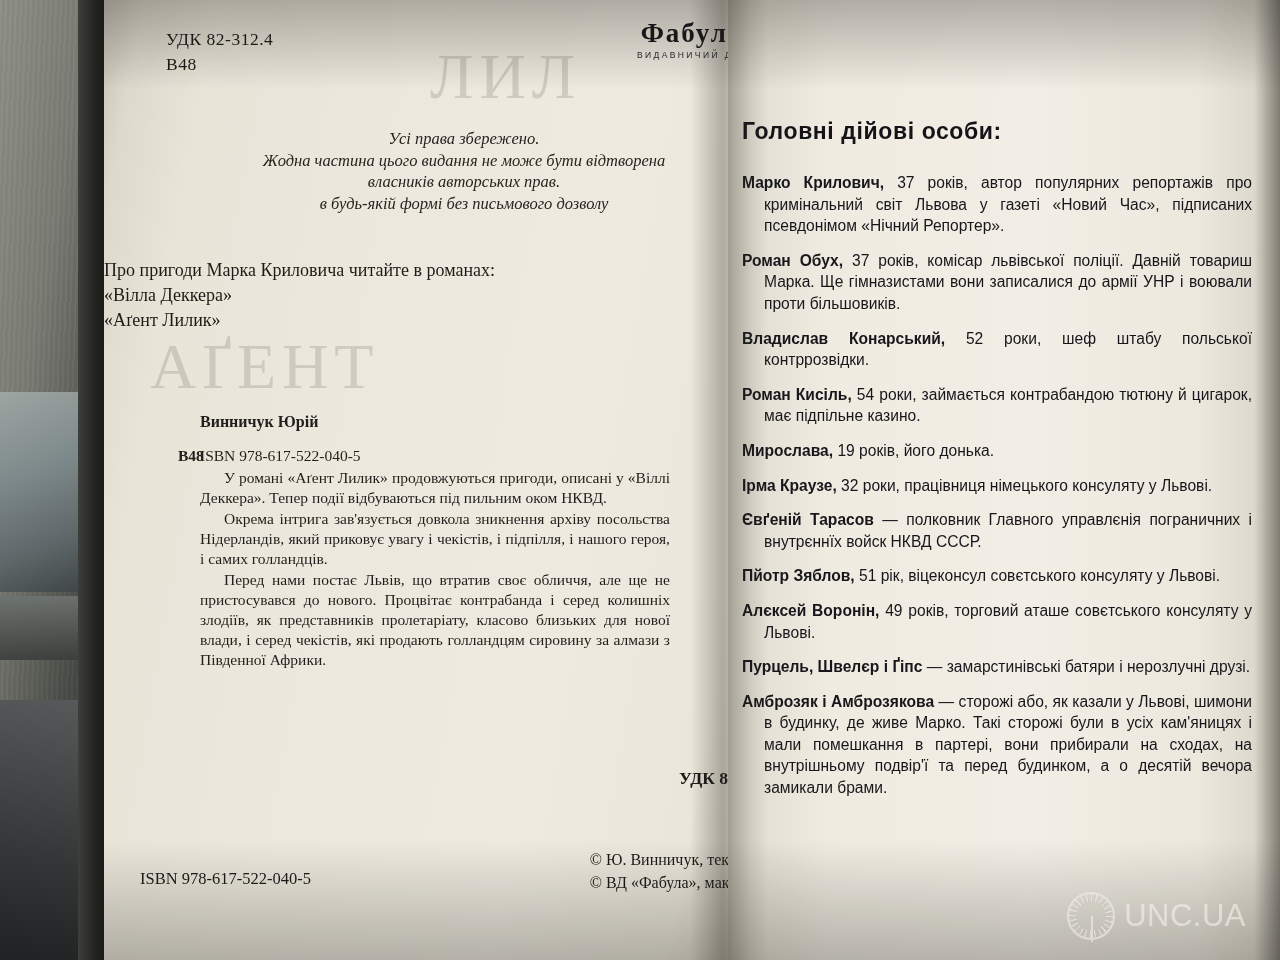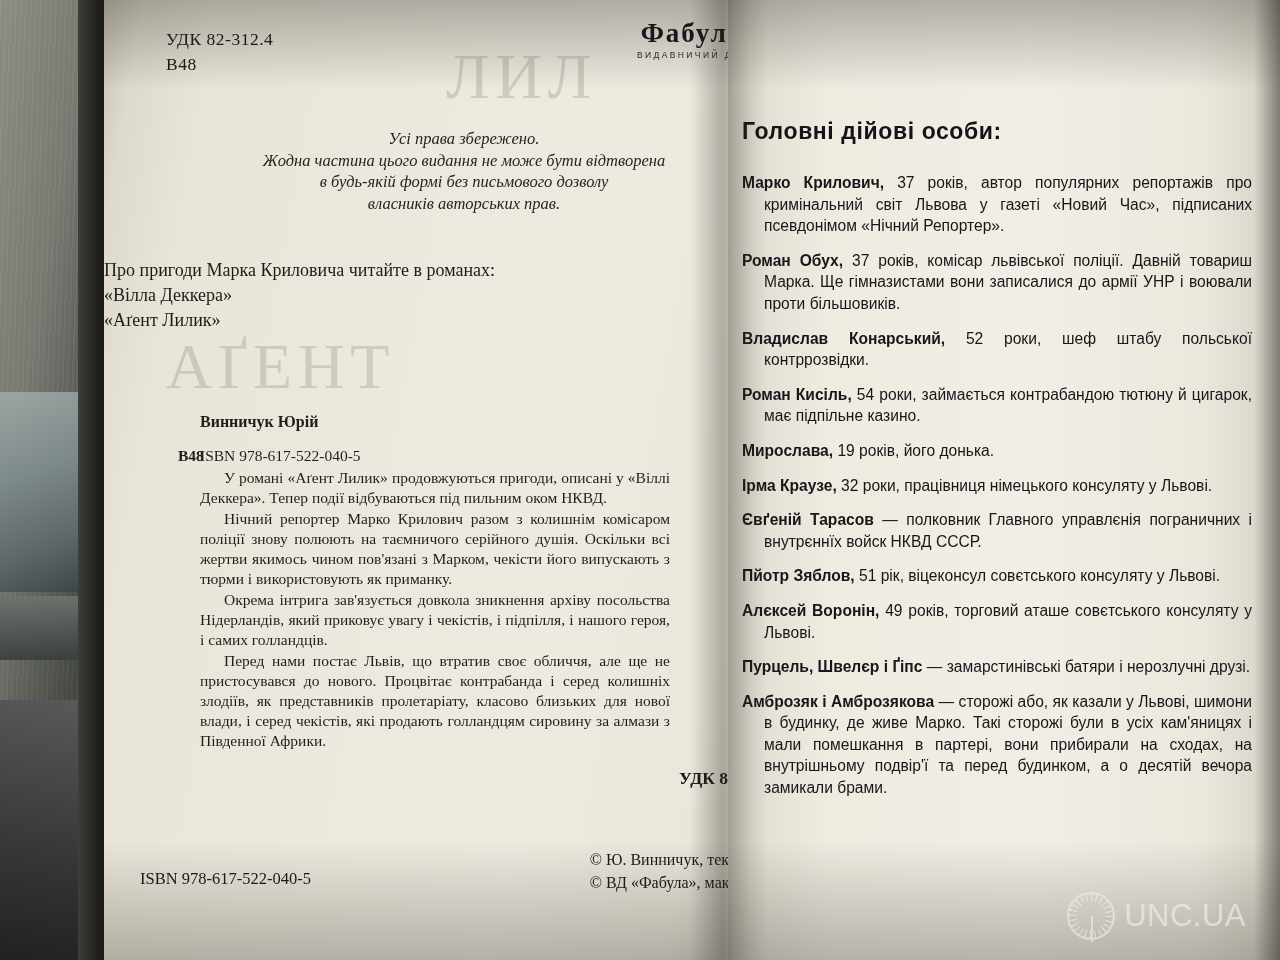--- a/index.html
+++ b/index.html
@@ -91,21 +91,20 @@
     background: linear-gradient(0deg, rgba(30,28,22,0.28) 0%, rgba(30,28,22,0.0) 100%);
     pointer-events: none;
   }
   .ghost-text {
     position: absolute;
     color: rgba(120,116,104,0.25);
     font-size: 64px;
     letter-spacing: 6px;
     font-family: "Liberation Serif", serif;
     pointer-events: none;
-    margin-left: 16px;
   }
 
   
   .lp {
     position: absolute;
     left: 104px; top: 0; width: 720px; height: 960px;
     color: #1b1a17;
     font-family: "Liberation Serif", serif;
   }
   .udk {
@@ -300,36 +299,35 @@
     </div>
 
     <div class="publisher">
       <div class="name">Фабула</div>
       <div class="sub">ВИДАВНИЧИЙ ДІМ</div>
     </div>
 
     <div class="rights">
       <div>Усі права збережено.</div>
       <div>Жодна частина цього видання не може бути відтворена</div>
+      <div>власників авторських прав.</div>
       <div>в будь-якій формі без письмового дозволу</div>
-      <div>власників авторських прав.</div>
     </div>
 
     <div class="about">
       <div>Про пригоди Марка Криловича читайте в романах:</div>
       <div>«Вілла Деккера»</div>
       <div>«Аґент Лилик»</div>
     </div>
 
     <div class="cip">
       <span class="author">Винничук Юрій</span>
       <span class="code">В48</span>
       <span class="isbnline">ISBN 978-617-522-040-5</span>
       <p>У романі «Аґент Лилик» продовжуються пригоди, описані у «Віллі Деккера». Тепер події відбуваються під пильним оком НКВД.</p>
-      <p>Нічний репортер Марко Крилович разом з колишнім комісаром поліції знову полюють на таємничого серійного душія. Оскільки всі жертви якимось чином пов'язані з Марком, чекісти його випускають з тюрми і використовують як приманку.</p>
       <p>Окрема інтрига зав'язується довкола зникнення архіву посольства Нідерландів, який приковує увагу і чекістів, і підпілля, і нашого героя, і самих голландців.</p>
       <p>Перед нами постає Львів, що втратив своє обличчя, але ще не пристосувався до нового. Процвітає контрабанда і серед колишніх злодіїв, як представників пролетаріату, класово близьких для нової влади, і серед чекістів, які продають голландцям сировину за алмази з Південної Африки.</p>
     </div>
 
     <div class="udk-bottom">УДК 82-312.4</div>
 
     <div class="copyright">
       <div>© Ю. Винничук, текст, 2021</div>
       <div>© ВД «Фабула», макет, 2021</div>
     </div>

